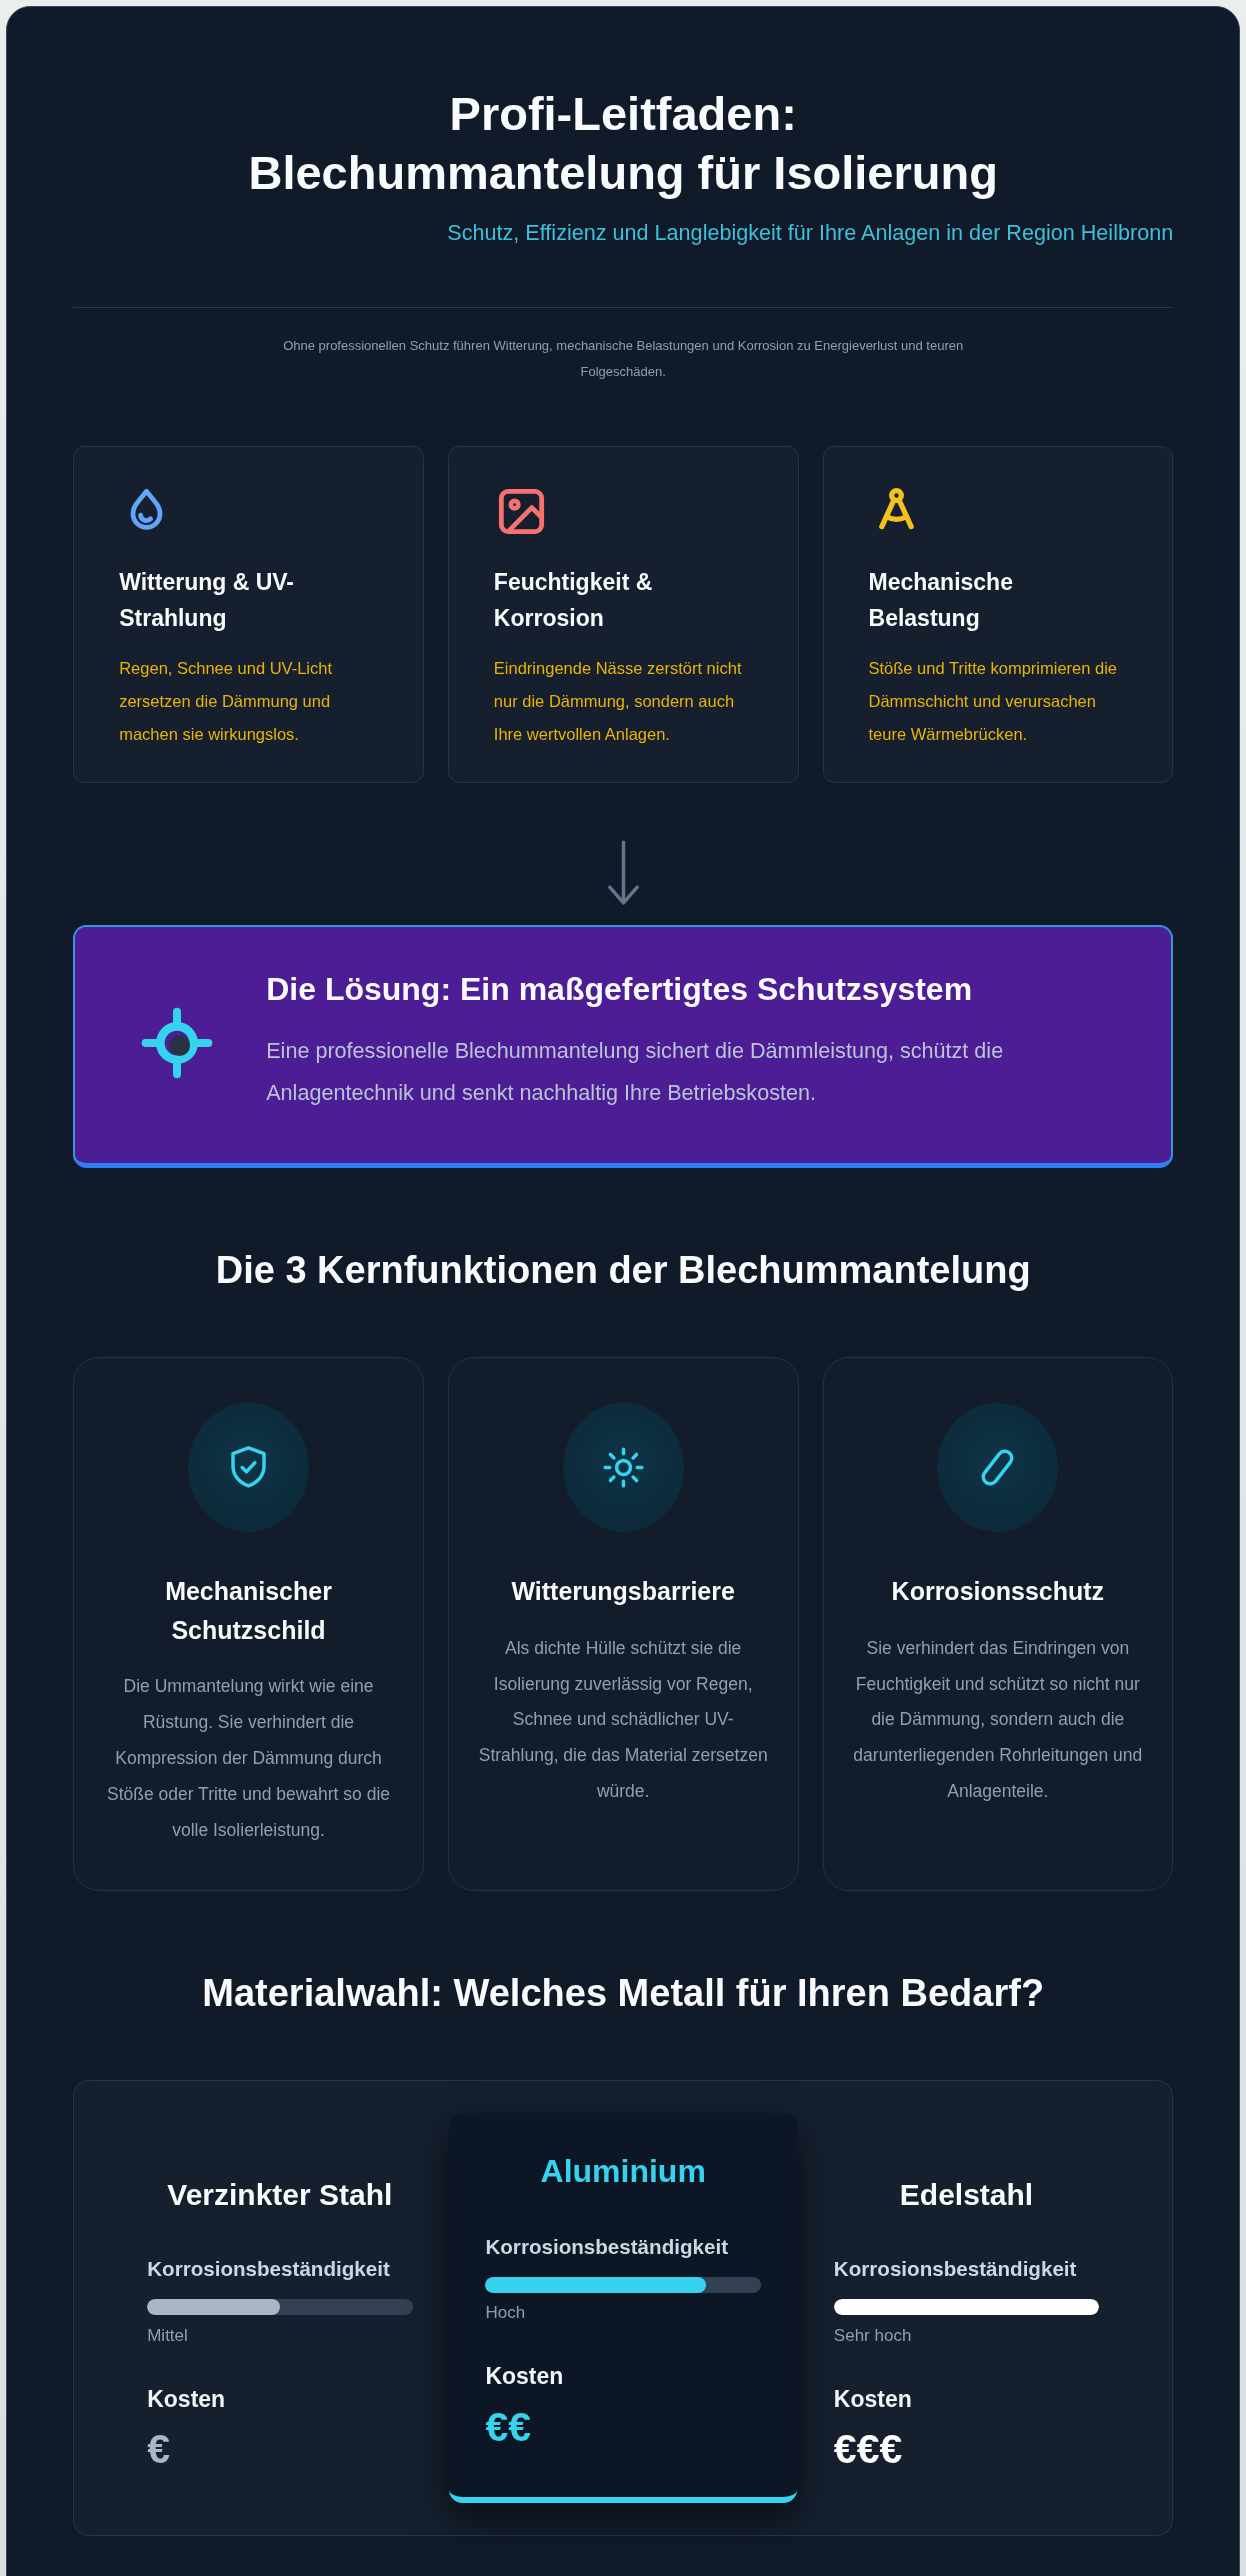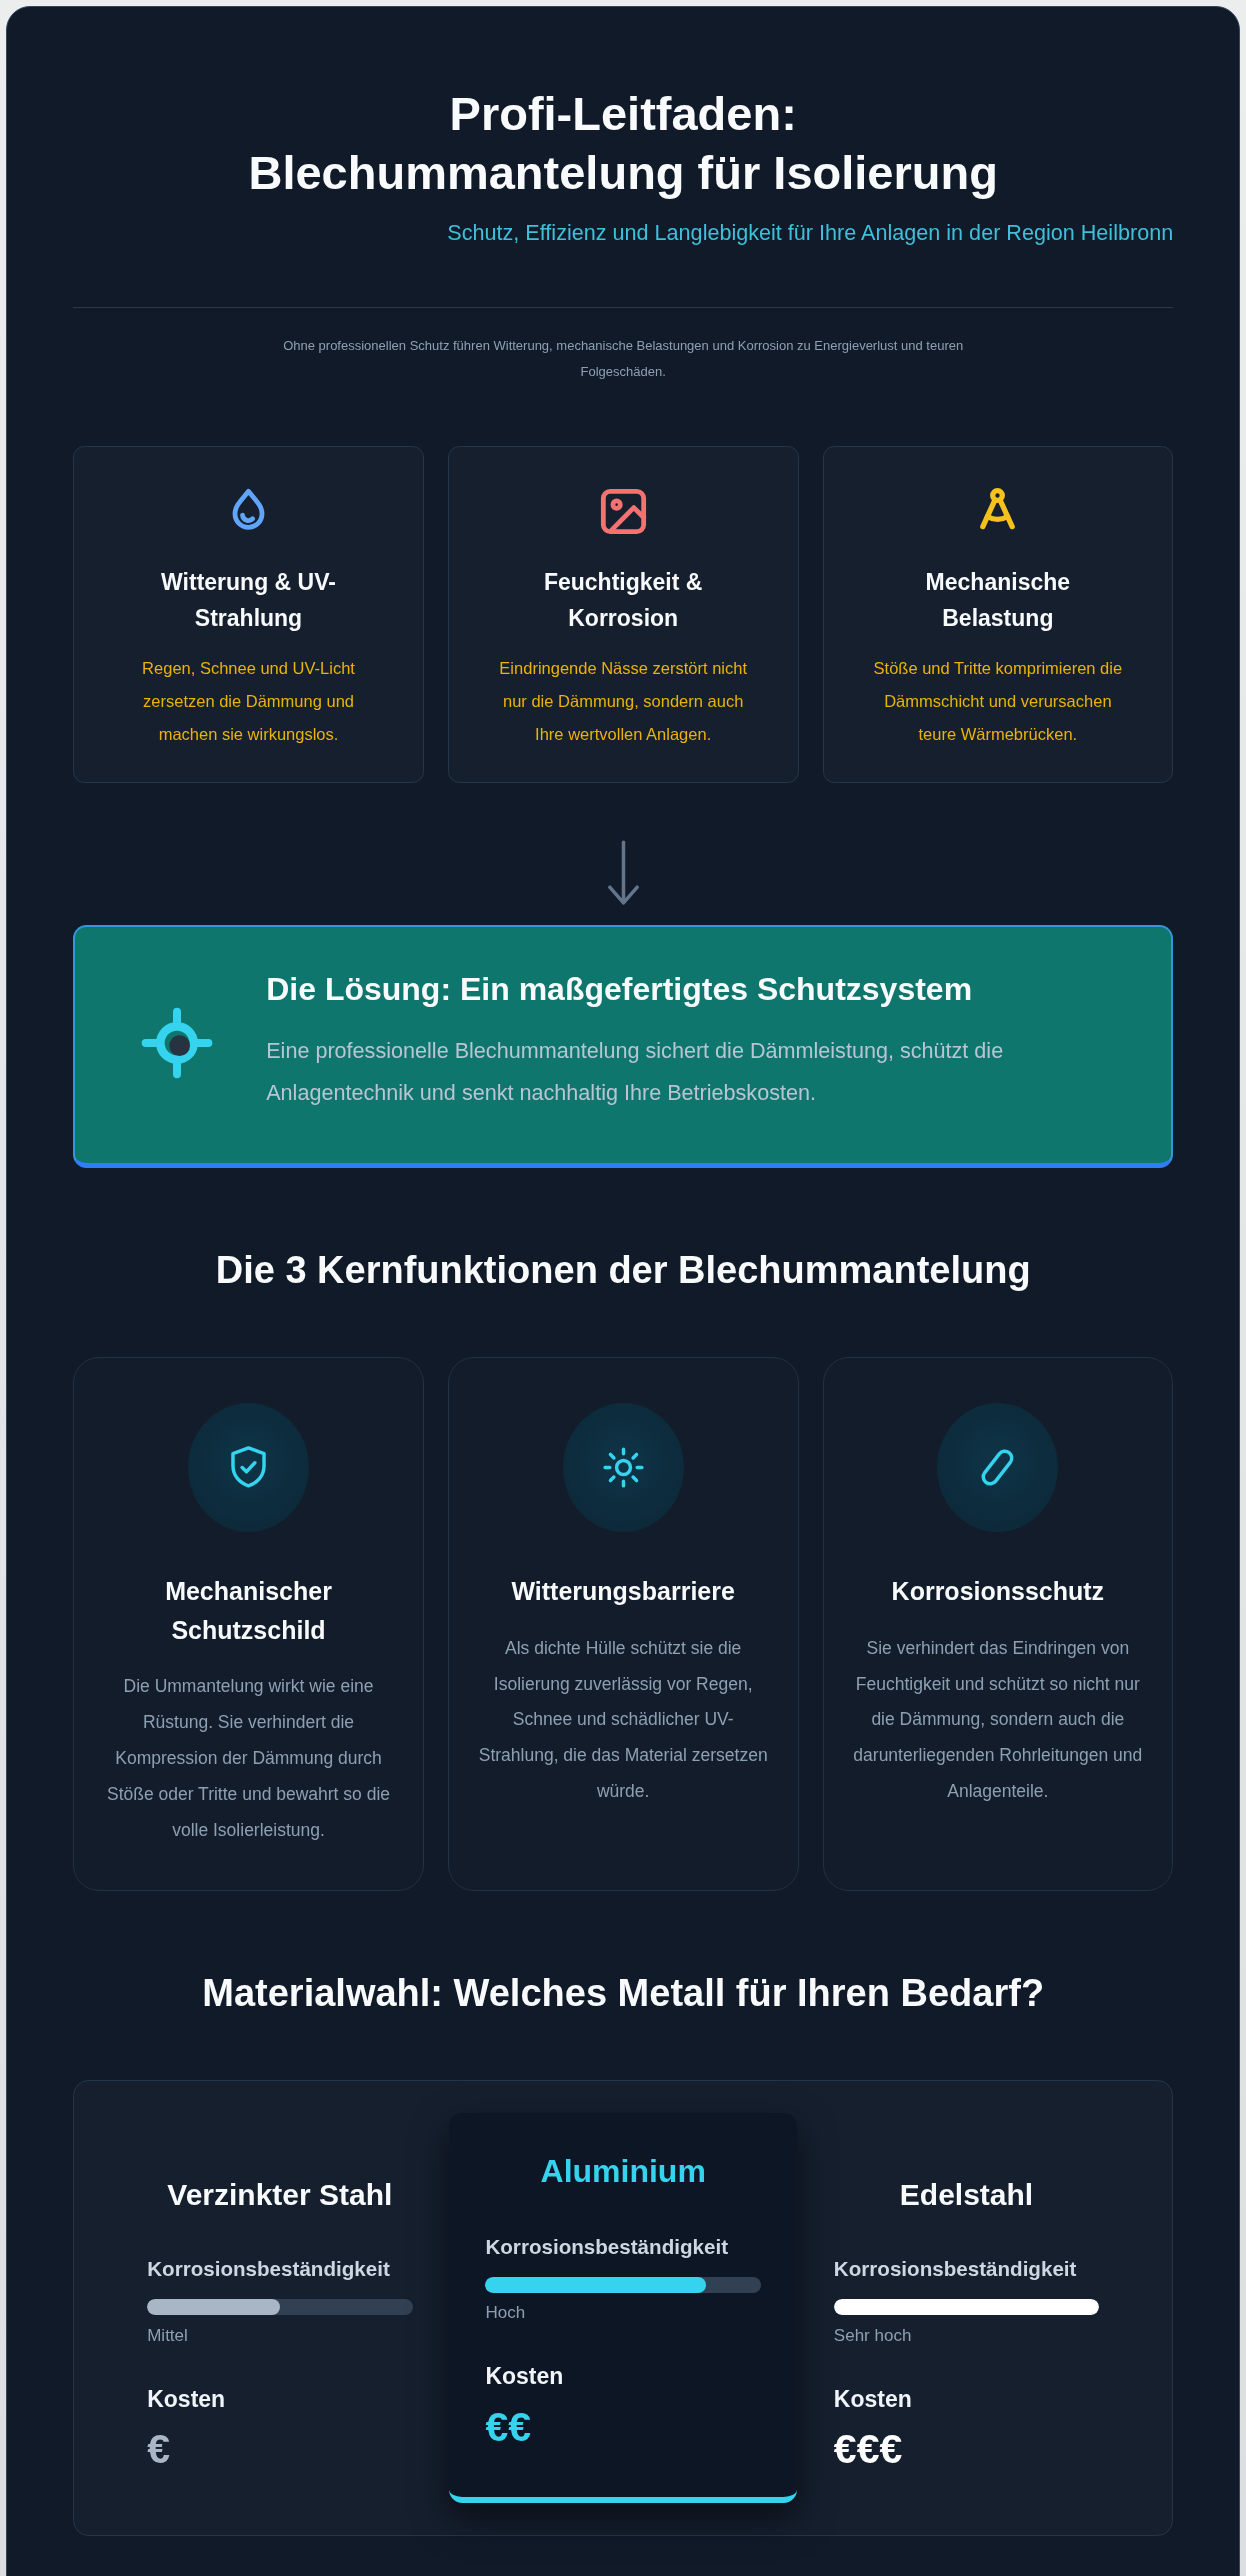--- a/index.html
+++ b/index.html
@@ -68,21 +68,20 @@
     display: grid;
     grid-template-columns: 1fr 1fr 1fr;
     gap: 24px;
     margin-top: 61px;
   }
   .risk-card {
     background: #151f2d;
     border: 1px solid #26364a;
     border-radius: 11.3px;
     padding: 37px 45px 31px;
-    text-align: center;
     min-height: 281px;
   }
   .risk-card .icon { display: inline-block; width: 55px; height: 55px; }
   .risk-card h3 {
     color: #f8fafc;
     font-size: 23px;
     line-height: 1.55;
     margin-top: 24px;
     font-weight: bold;
   }
@@ -91,21 +90,21 @@
     font-size: 16.5px;
     line-height: 2.0;
     margin-top: 15.5px;
   }
 
   
   .arrow-wrap { text-align: center; margin-top: 54px; }
   .arrow-wrap svg { width: 47px; height: 73px; }
   .solution-box {
     margin-top: 13.4px;
-    background: #0f766e;
+    background: #4c1d95;
     border: 2.1px solid #3496dc;
     border-bottom: 5.2px solid #2e7ef5;
     border-radius: 13.4px;
     padding: 44px 62px 49px;
     display: flex;
     align-items: center;
     gap: 49px;
   }
   .solution-box .icon { flex: 0 0 80px; width: 80px; height: 80px; }
   .solution-title {

